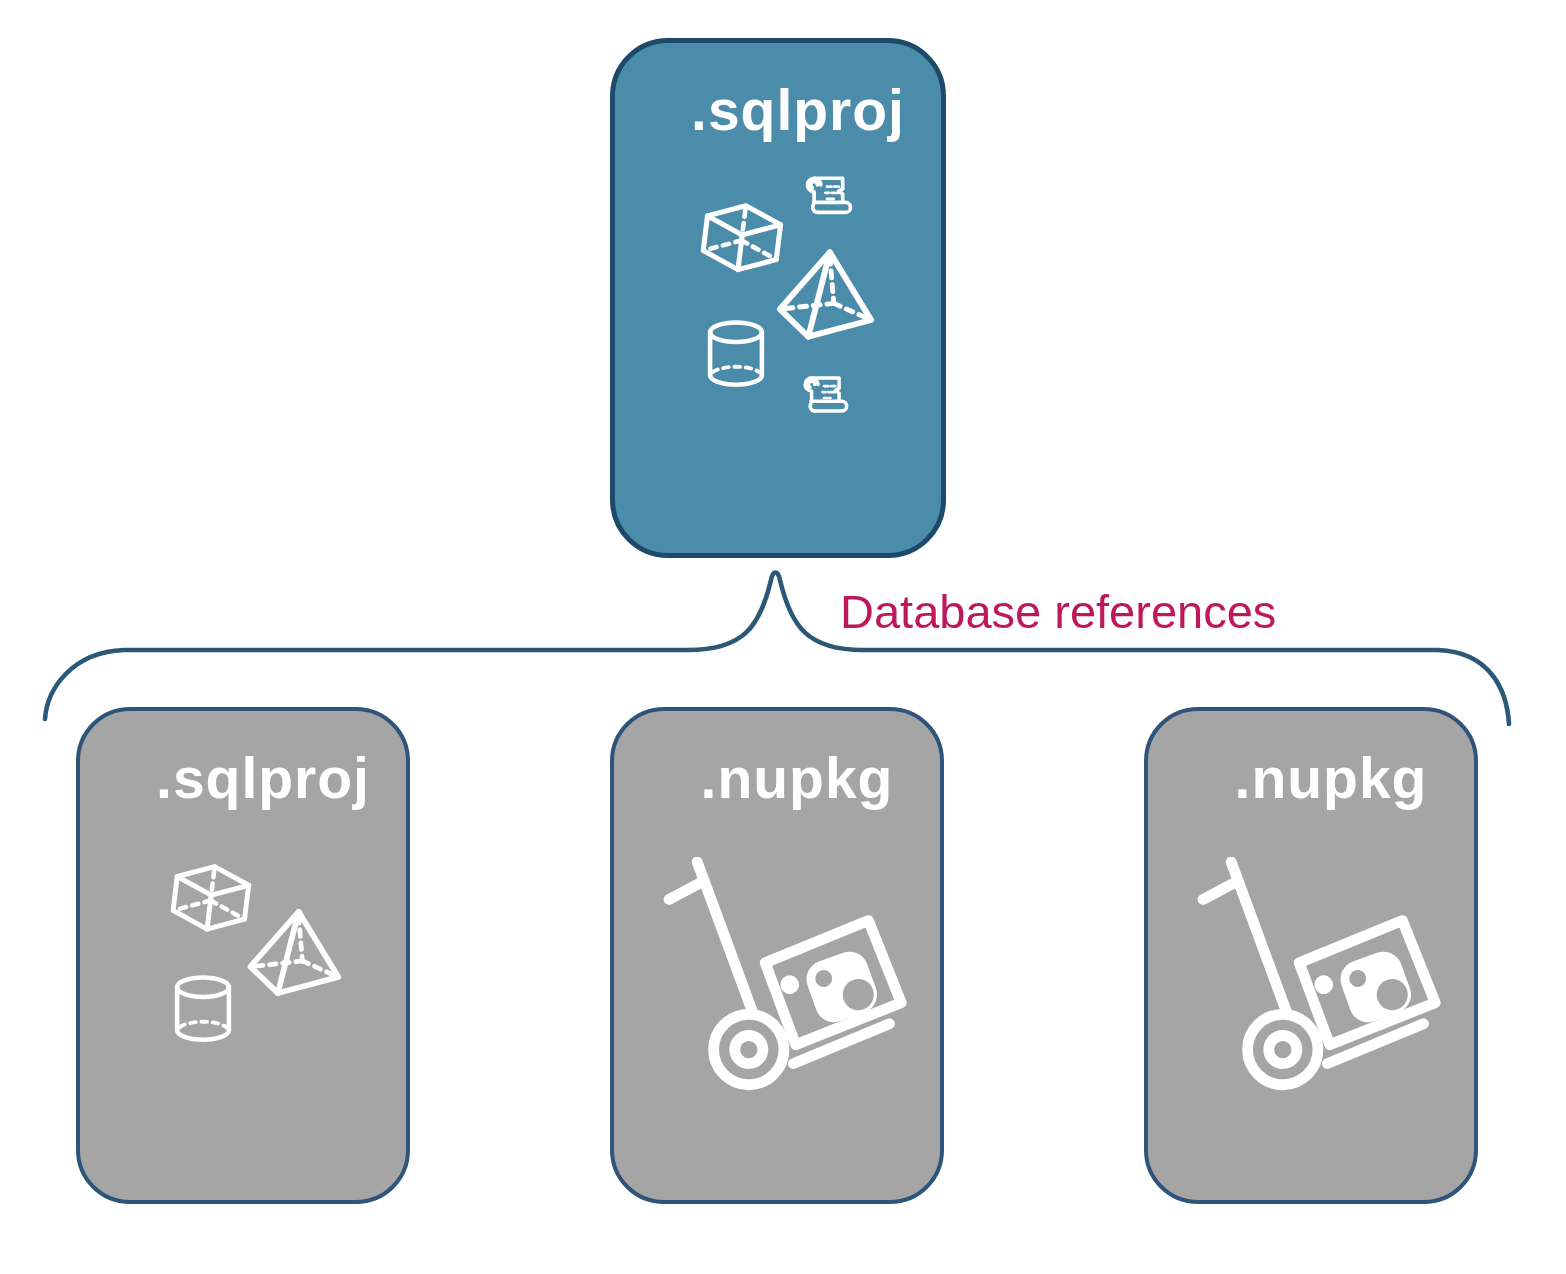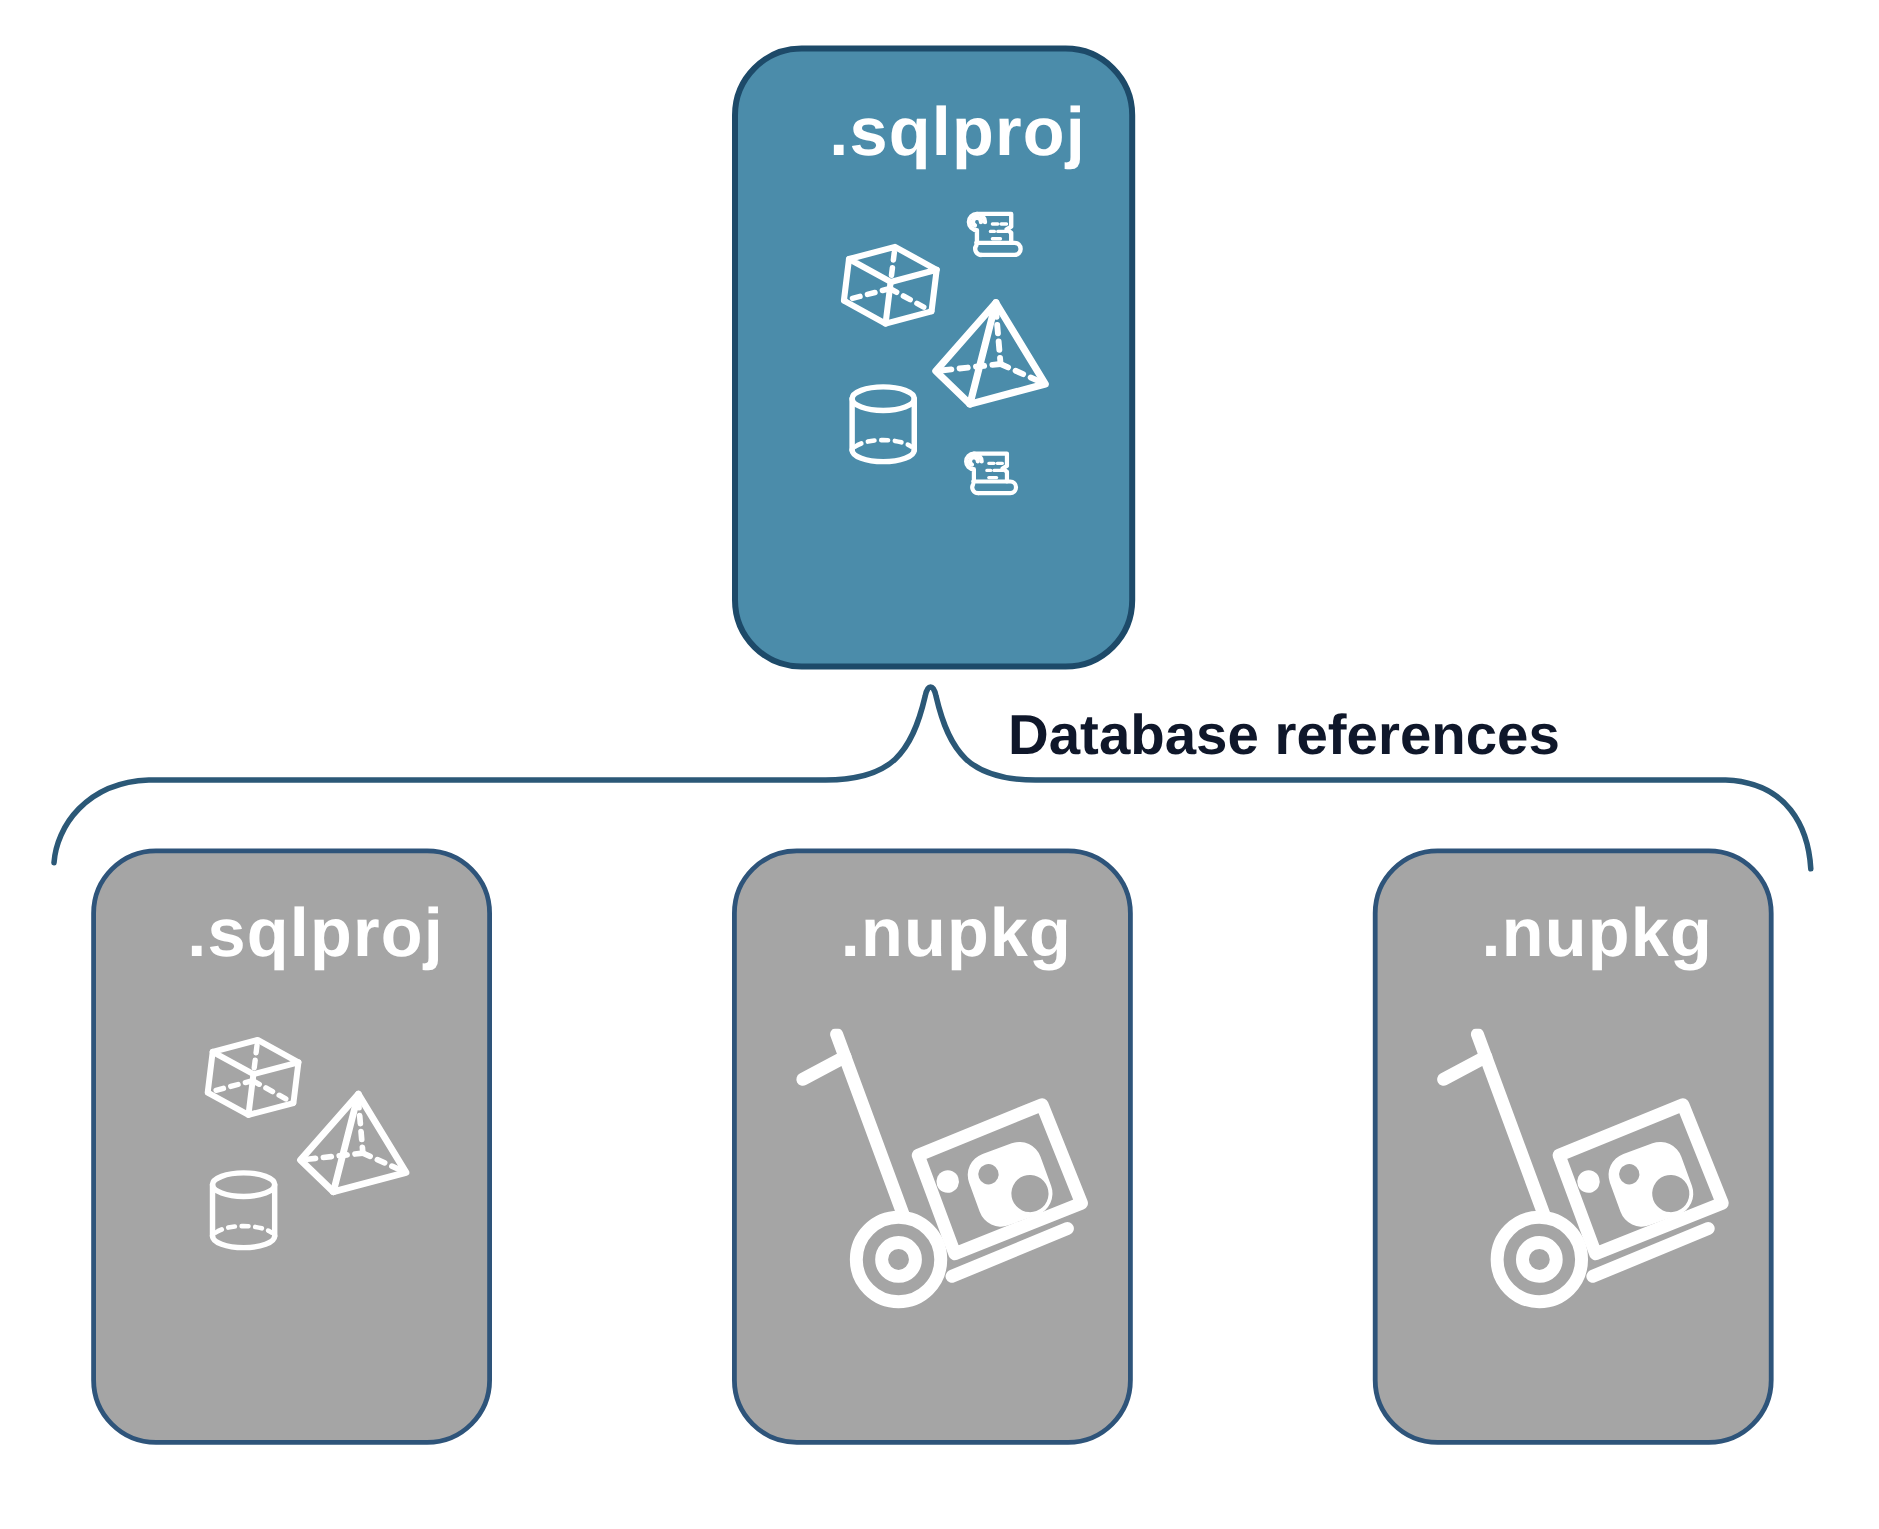--- a/index.html
+++ b/index.html
@@ -57,22 +57,22 @@
   
   .icon.c-dolly{left:48px;top:146px;width:258px;height:235px;}
   .brace-layer{
     position:absolute;left:0;top:0;width:1566px;height:1274px;
     pointer-events:none;
   }
   .connector-label{
     position:absolute;
     left:840px;top:584px;
     font-size:47px;
-    font-weight:bold;
-    color:#0f172a;
+    font-weight:normal;
+    color:#be185d;
     white-space:nowrap;
   }
   .defs-holder{position:absolute;width:0;height:0;overflow:hidden;}
 </style>
 </head>
 <body>
 
 <svg class="defs-holder" aria-hidden="true">
   <defs>
     <symbol id="sym-cube" viewBox="0 0 100 100">

